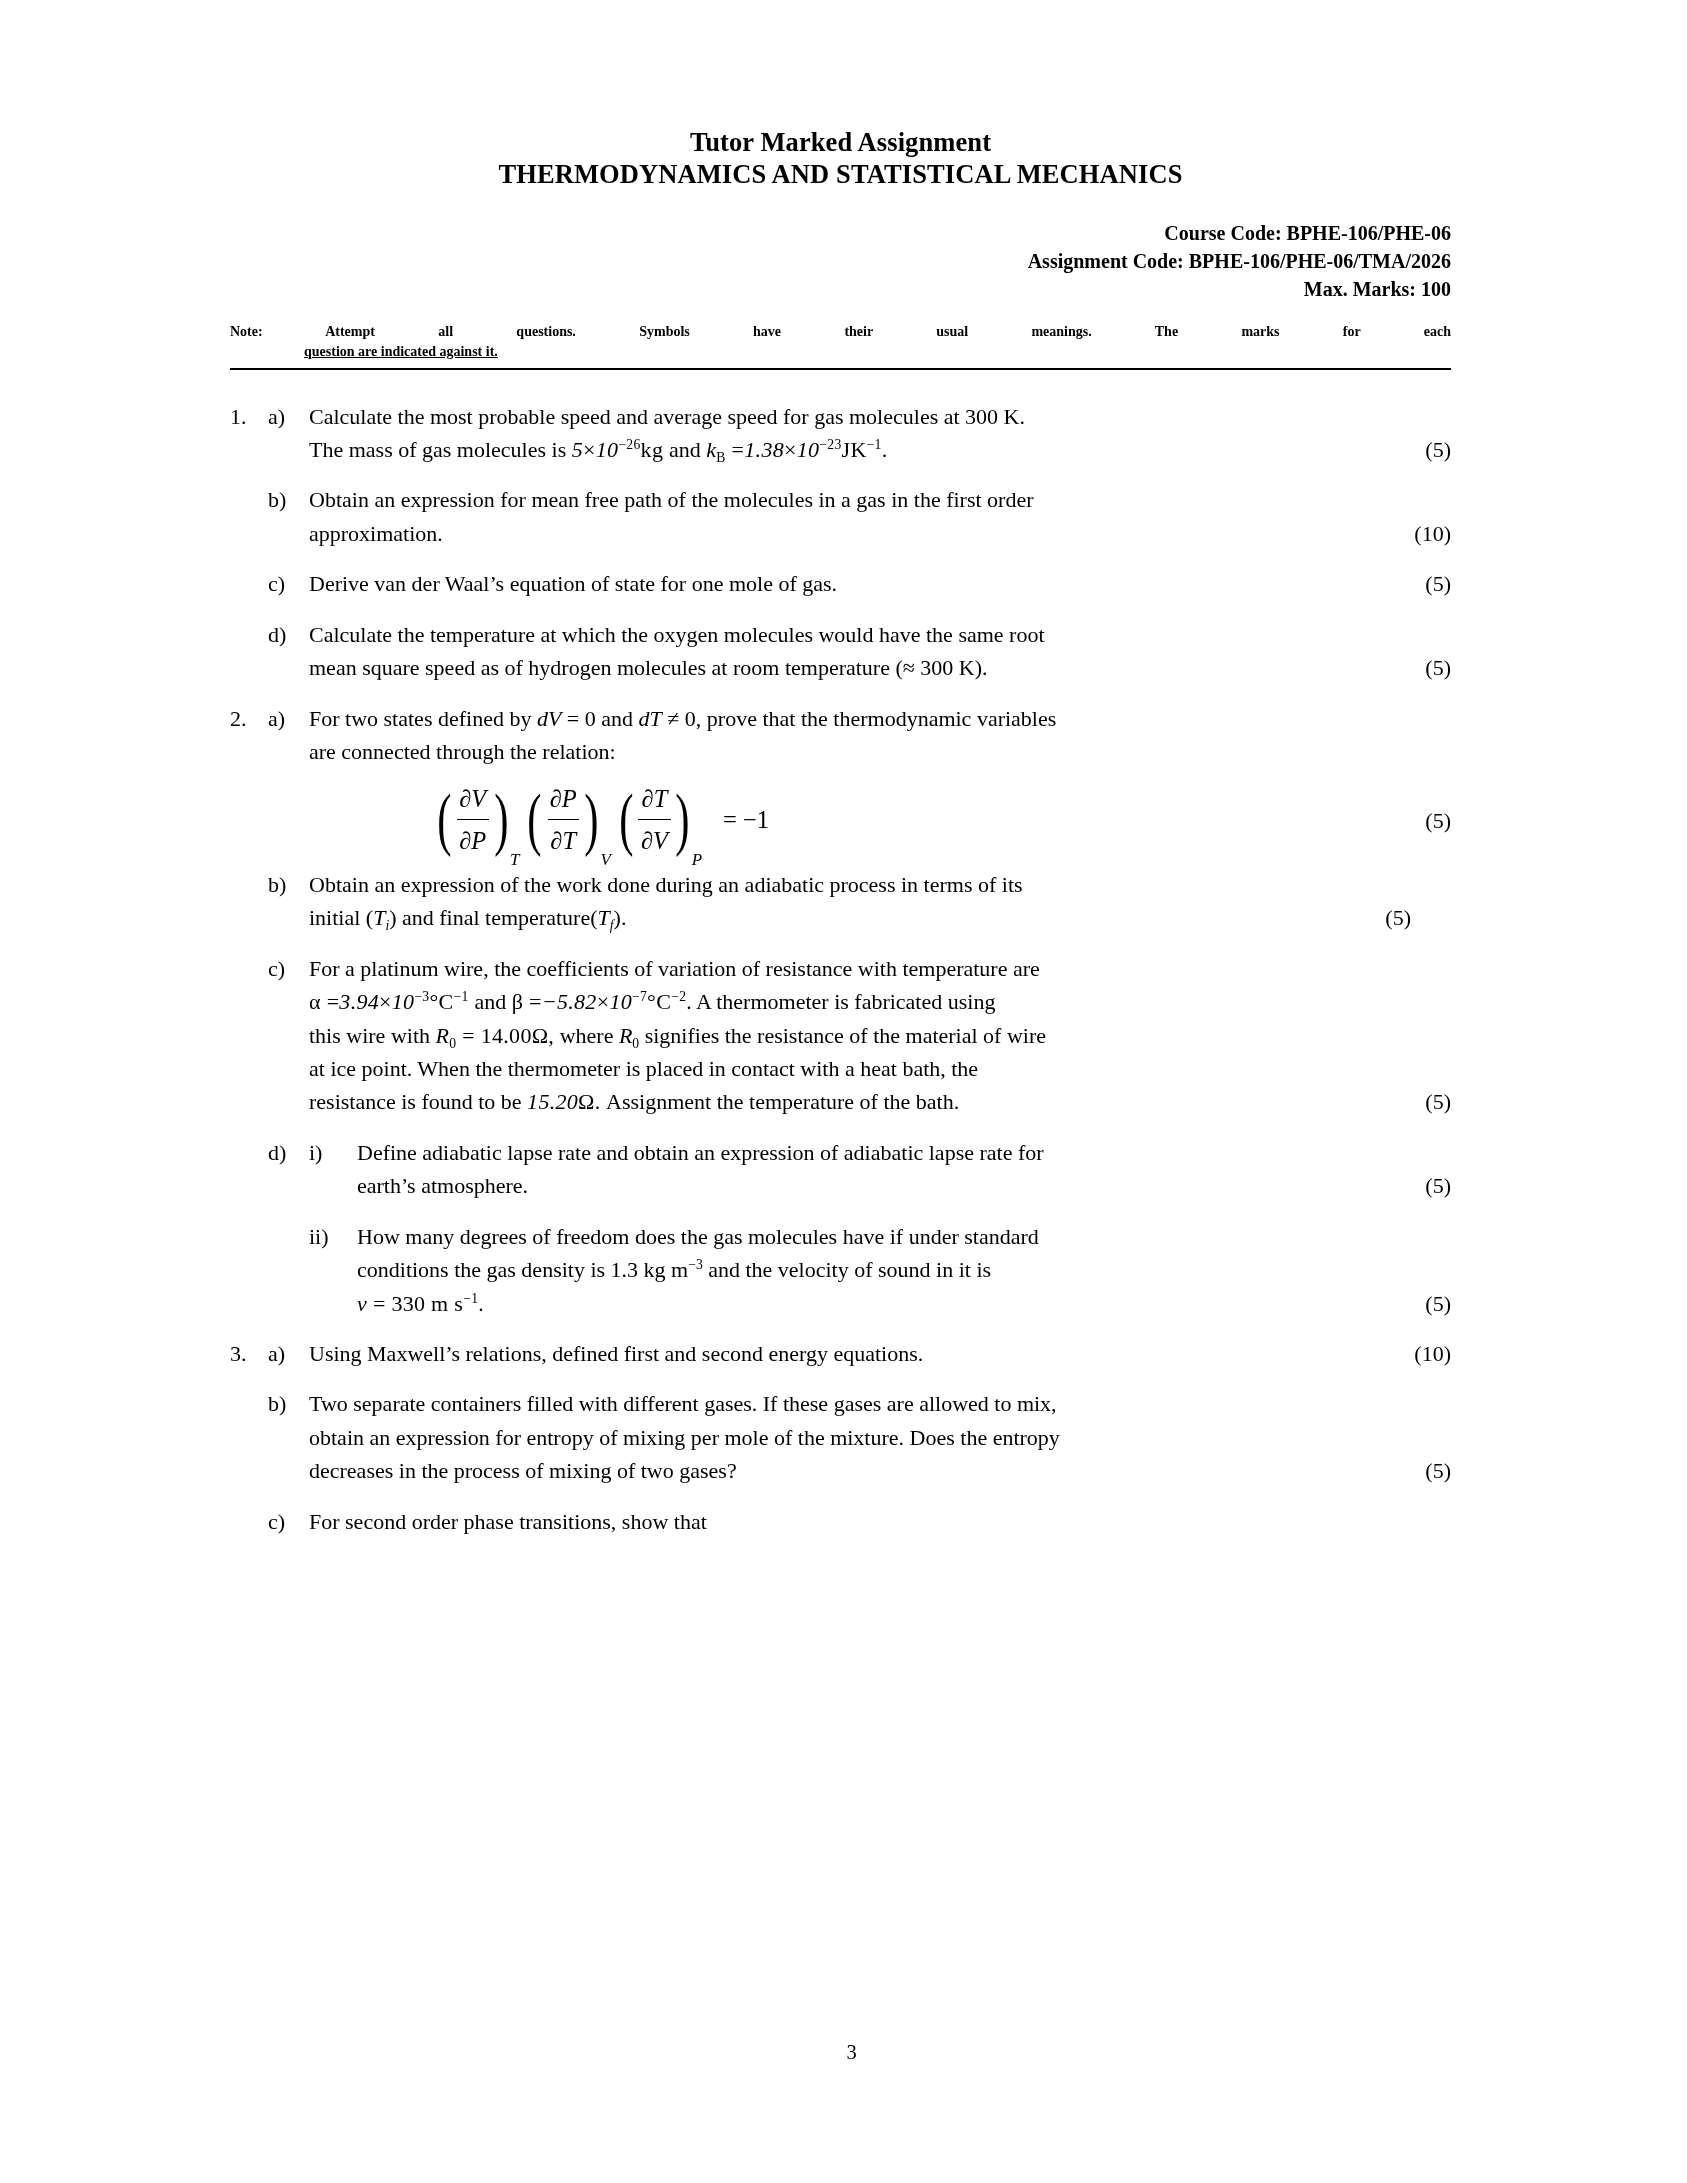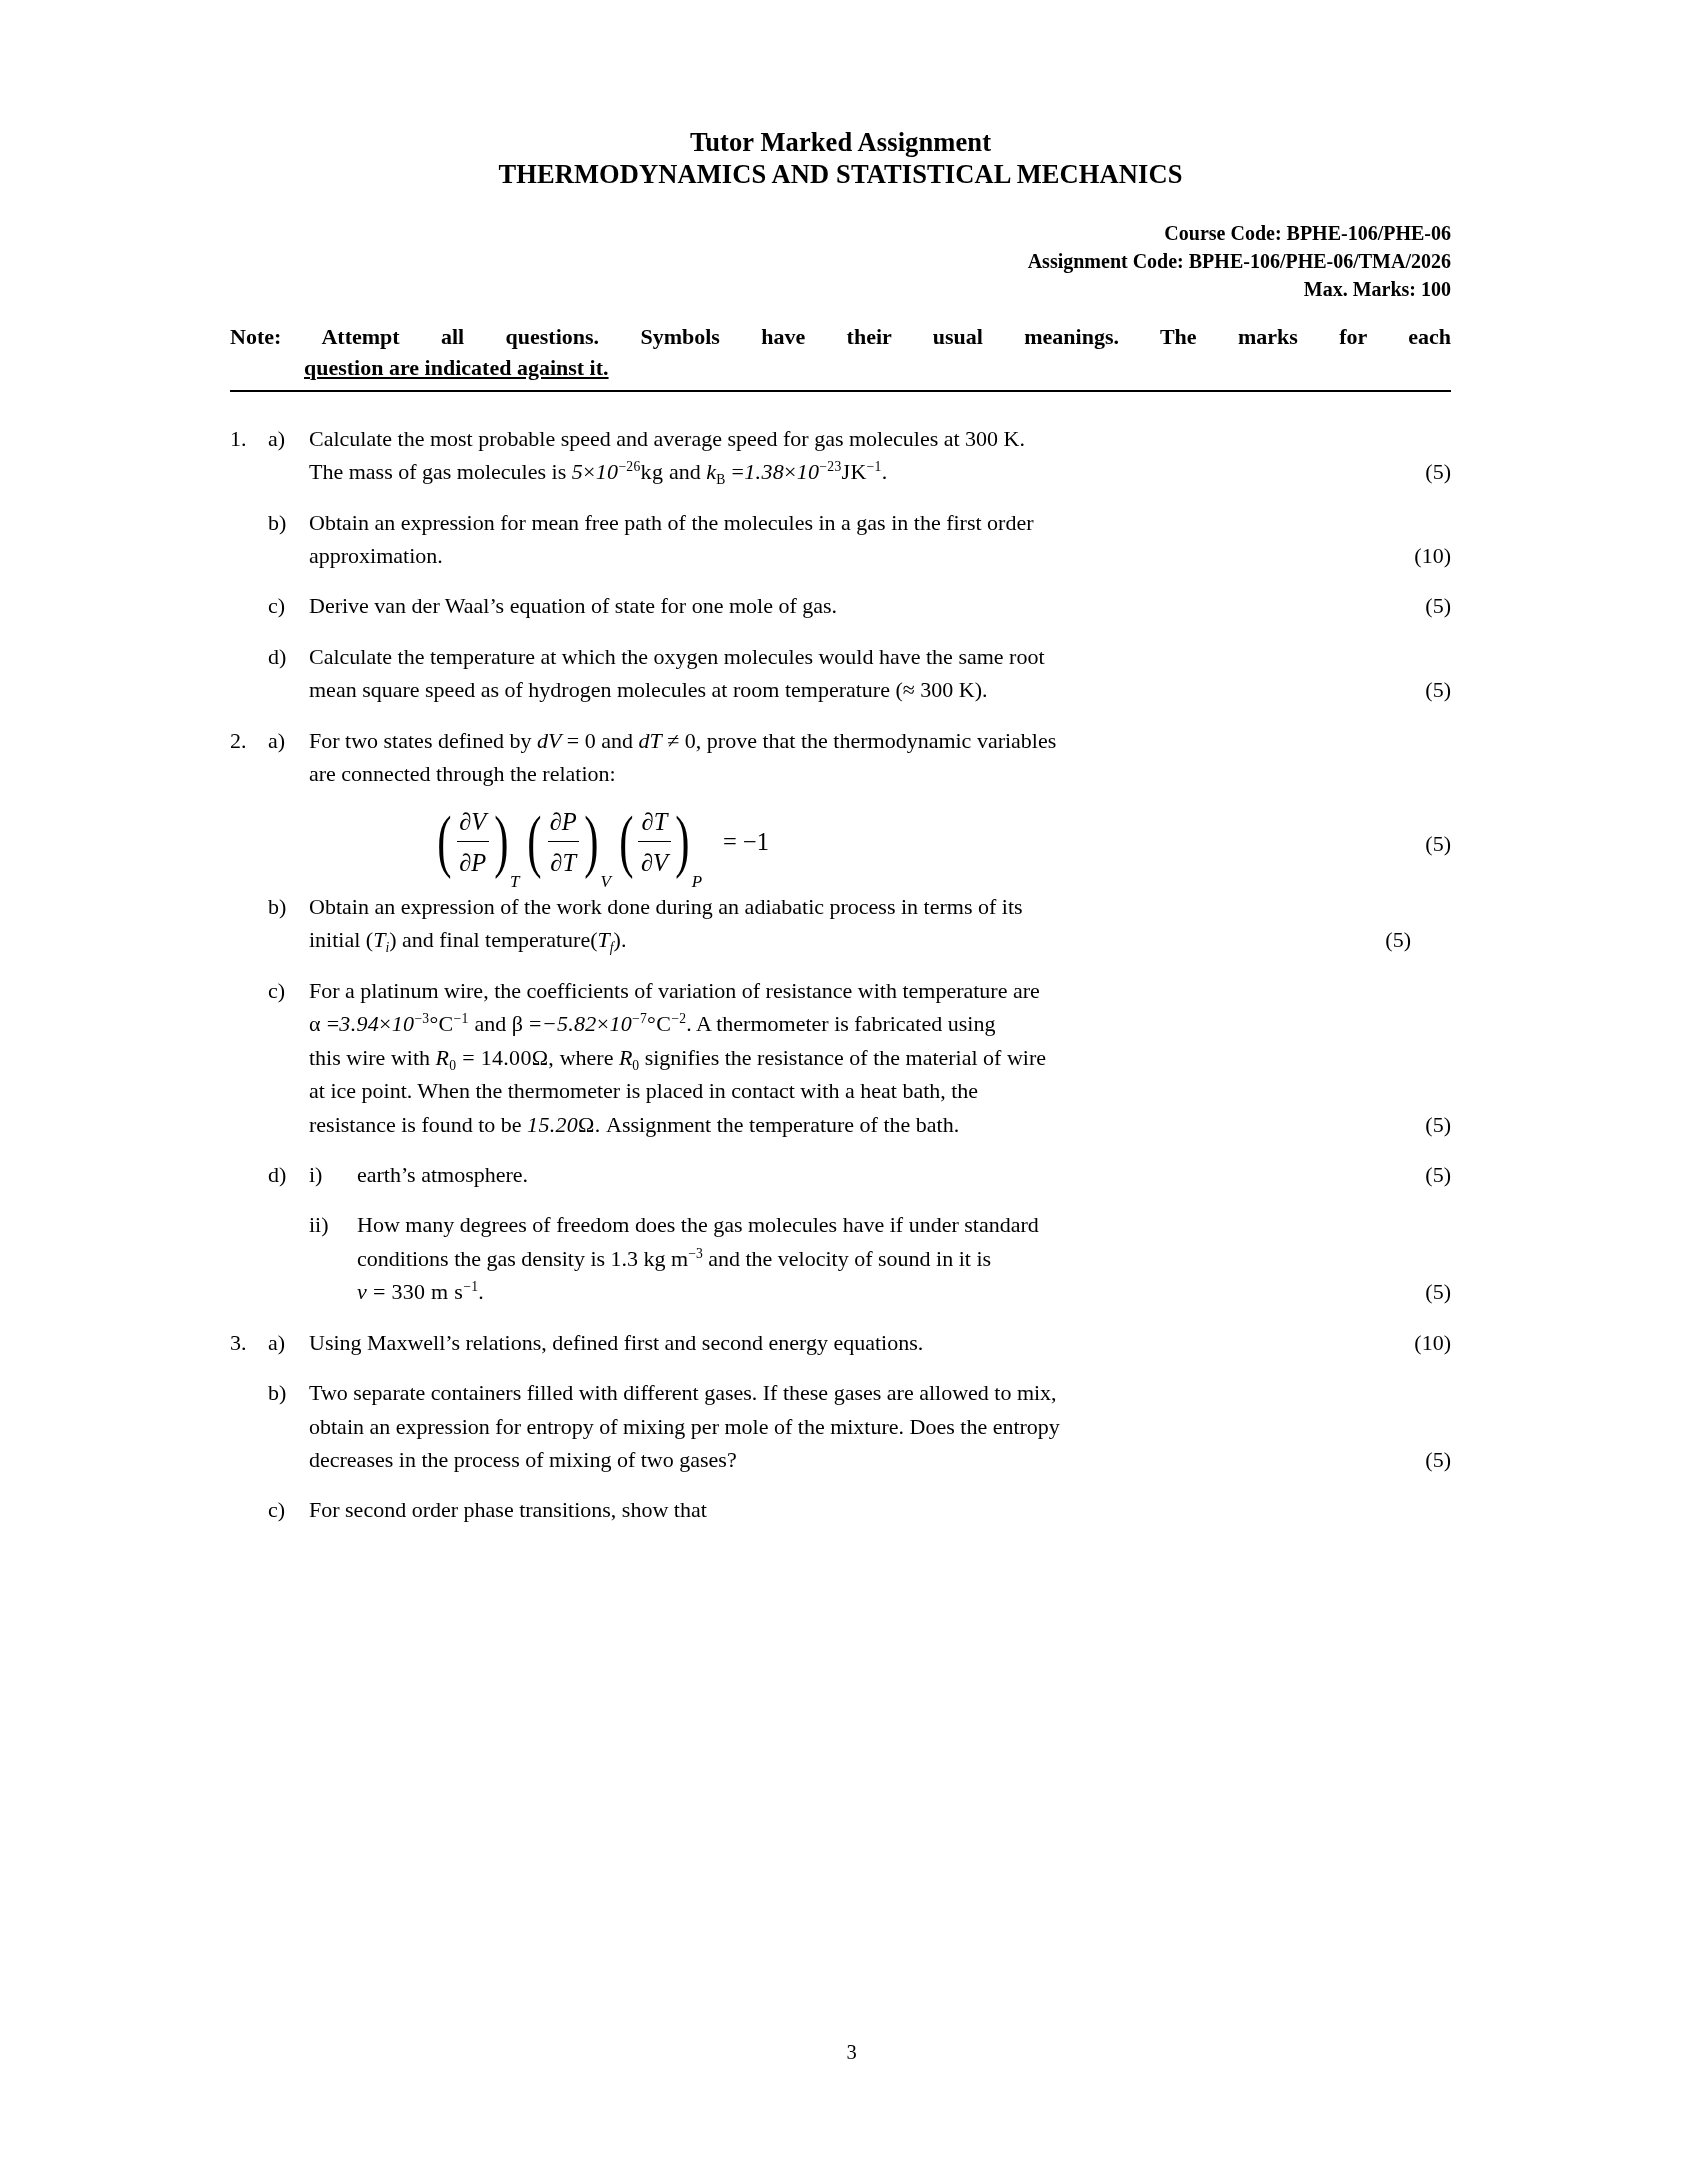--- a/index.html
+++ b/index.html
@@ -47,21 +47,21 @@
     font-weight: bold;
     font-size: 20px;
     line-height: 1.42;
     margin-top: 28px;
   }
 
   
   .note {
     margin-top: 18.5px;
     font-weight: bold;
-    font-size: 22px;
+    font-size: 14px;
     line-height: 1.38;
     text-align: justify;
     text-justify: inter-word;
     padding-left: 0px;
   }
   .note .note-first {
     display: block;
     text-align: justify;
     text-align-last: justify;
   }
@@ -370,20 +370,21 @@
             <span class="marks">(5)</span>
           </span>
         </div>
       </div>
 
       <div class="qrow" style="margin-bottom:17px;">
         <div class="qnum"></div>
         <div class="qlet">d)</div>
         <div class="qroman">i)</div>
         <div class="qbody">
+          <span class="line">Define adiabatic lapse rate and obtain an expression of adiabatic lapse rate for</span>
           <span class="line">
             <span>earth’s atmosphere.</span>
             <span class="marks">(5)</span>
           </span>
         </div>
       </div>
 
       <div class="qrow" style="margin-bottom:17px;">
         <div class="qnum"></div>
         <div class="qlet"></div>

